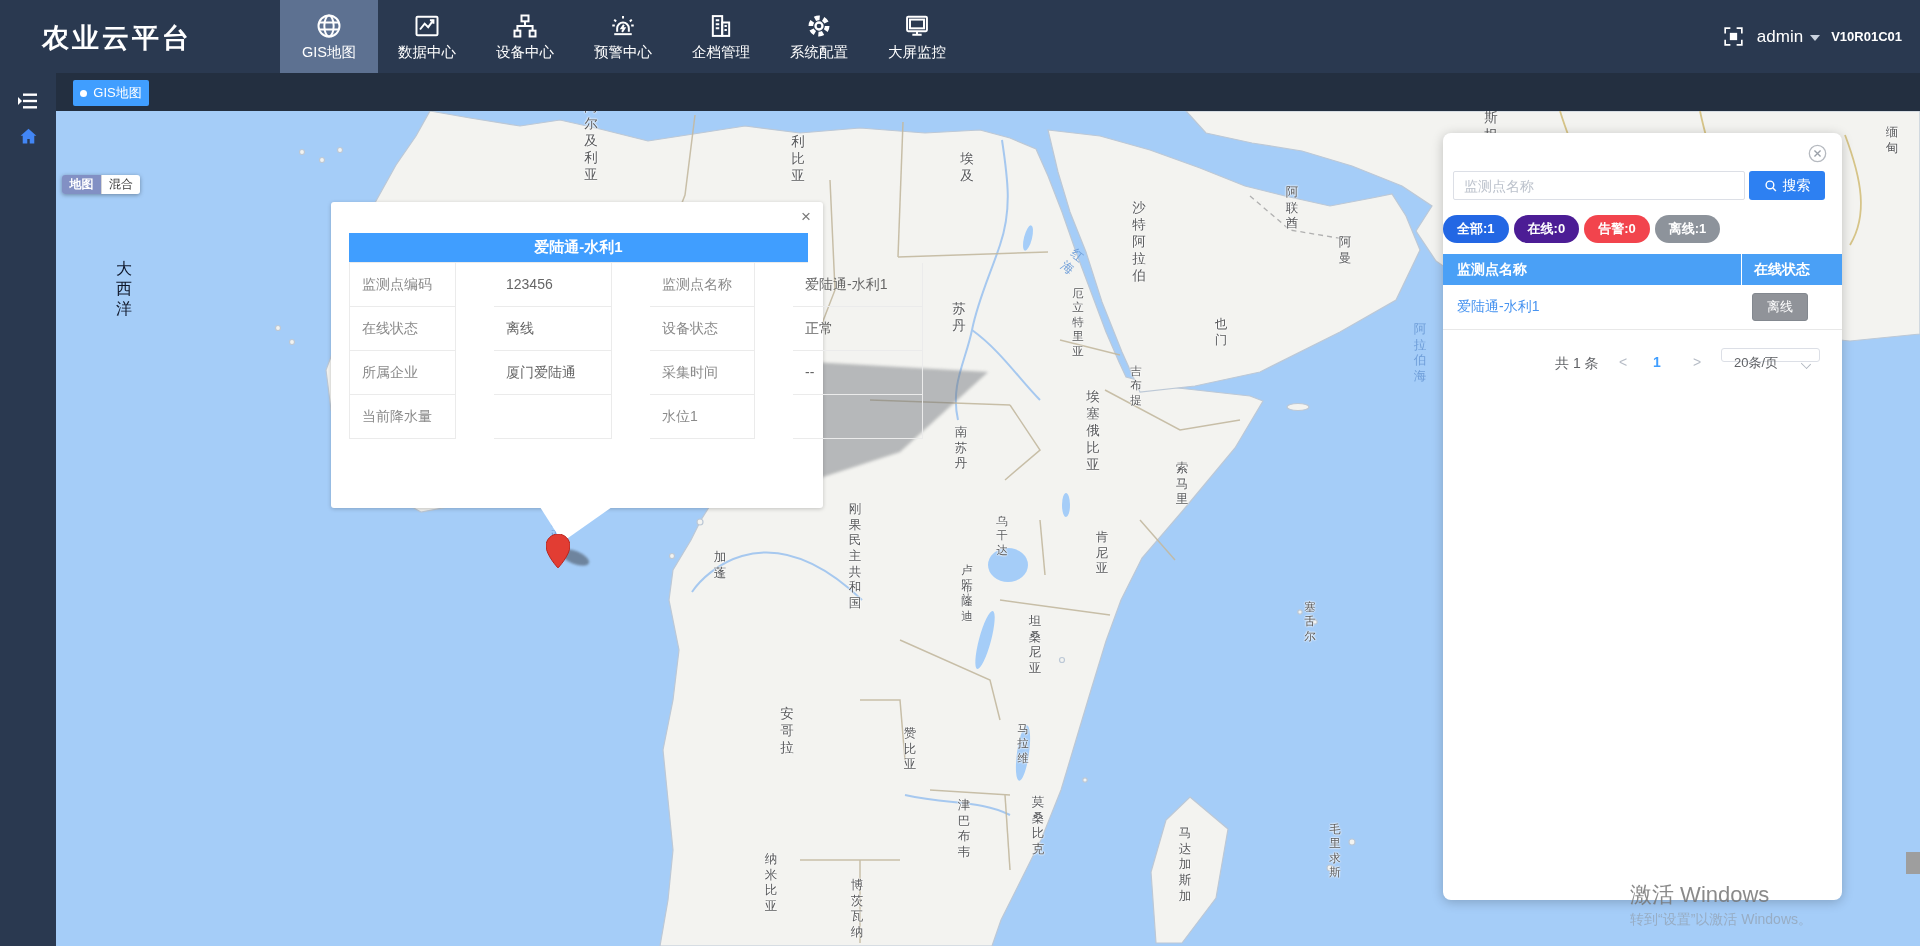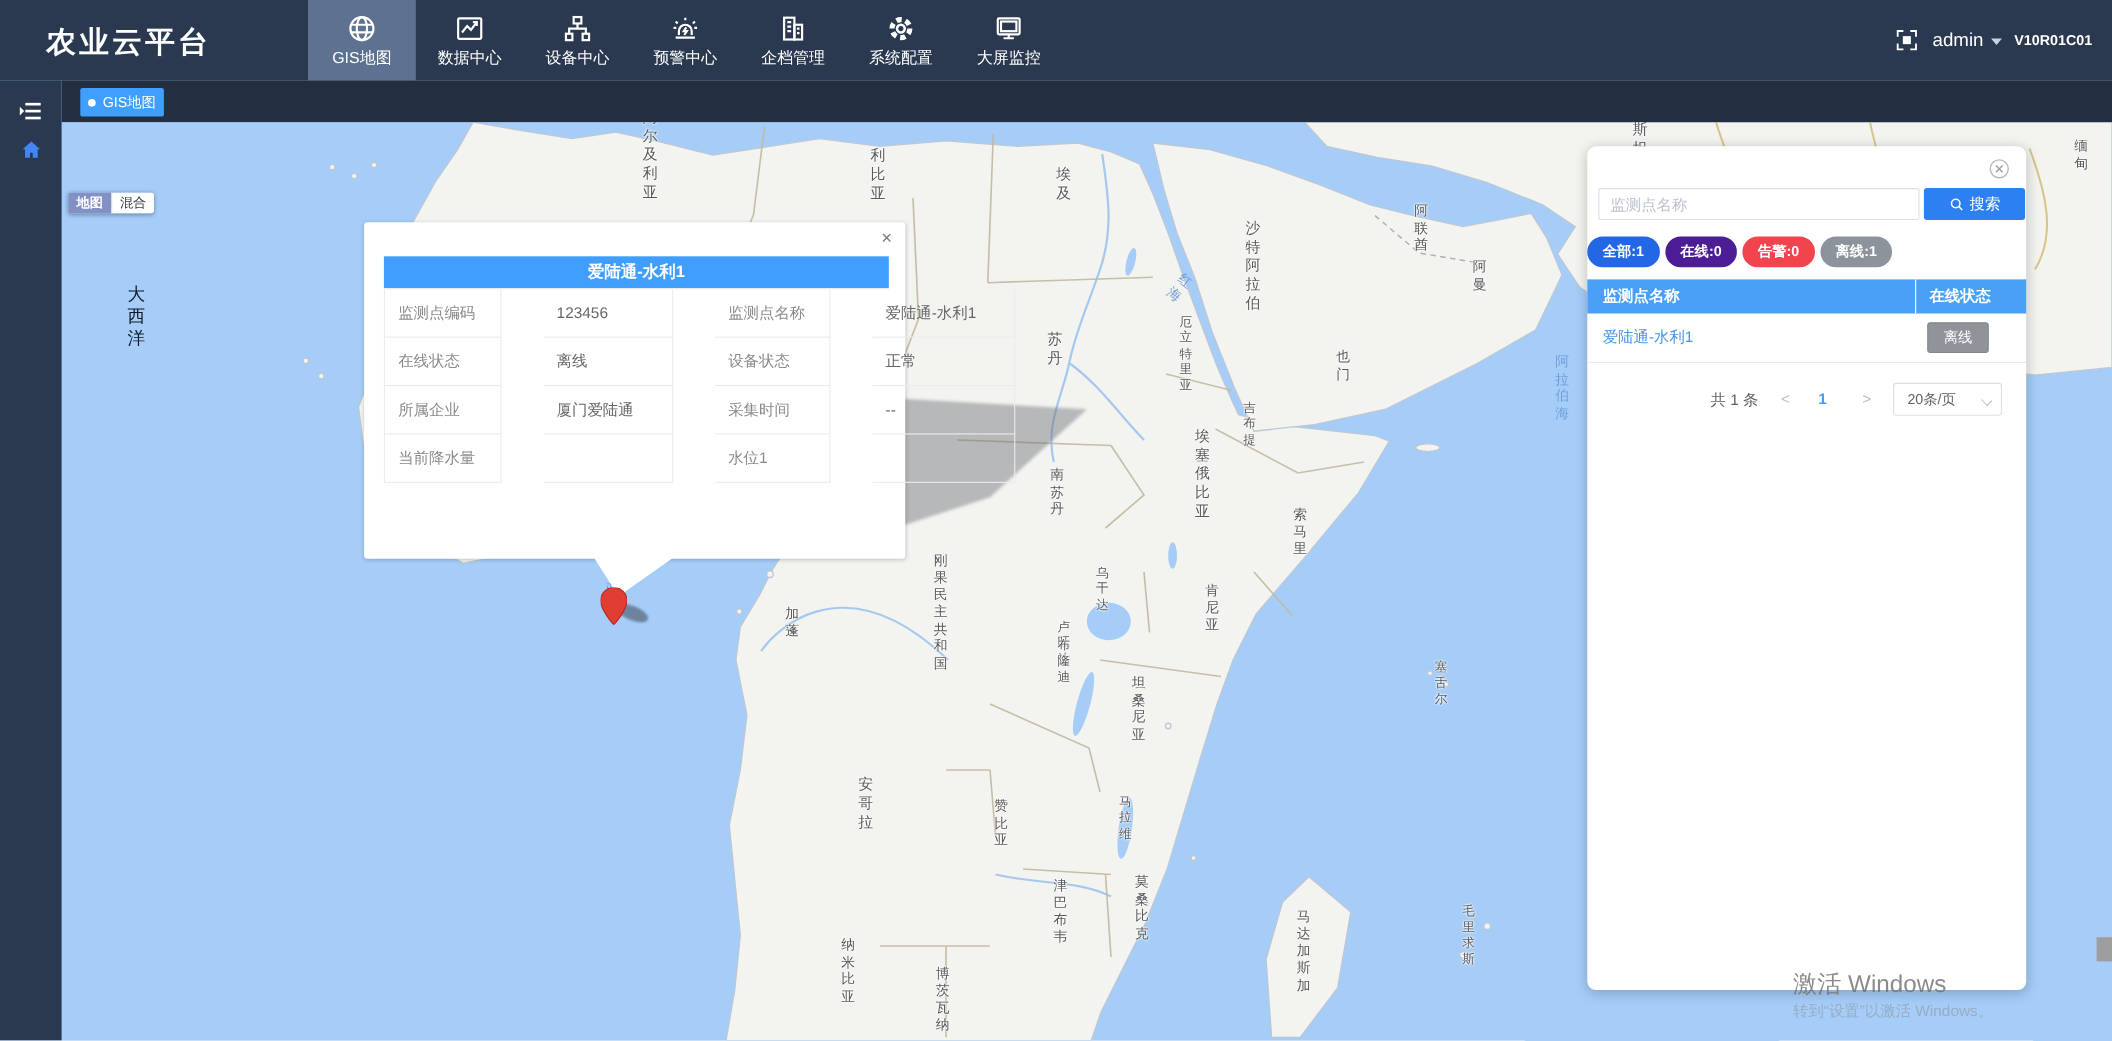--- a/index.html
+++ b/index.html
@@ -67,42 +67,42 @@
   .pin-shadow { left:560px; top:551px; width:30px; height:13px; background:rgba(66,72,84,.55);
     border-radius:50%; transform:rotate(22deg); filter:blur(1px); z-index:2; }
 
   
   .panel { left:1443px; top:133px; width:399px; height:767px; background:#fff; border-radius:8px;
     z-index:5; box-shadow:0 2px 12px rgba(0,0,0,.22); }
   .panel-close { right:15px; top:11px; width:19px; height:19px; cursor:pointer; }
   .search-input { left:10px; top:38px; width:292px; height:29px; border:1px solid #dcdfe6; border-radius:2px;
     font-size:14px; color:#333; padding:0 10px; outline:none; font-family:inherit; }
   .search-input::placeholder { color:#bcc2cc; }
-  .search-btn { left:306px; top:38px; width:92px; height:29px; background:#2d80f2; border:none; border-radius:3px;
+  .search-btn { left:306px; top:38px; width:76px; height:29px; background:#2d80f2; border:none; border-radius:3px;
     color:#fff; font-size:14px; display:flex; align-items:center; justify-content:center; gap:5px; cursor:pointer;
     font-family:inherit; }
   .badges { left:0; top:82px; display:flex; gap:5px; }
   .badge { height:28px; border-radius:14px; color:#fff; font-size:13px; font-weight:bold;
     display:flex; align-items:center; justify-content:center; padding:0 14px; cursor:pointer; }
   .b-blue { background:#2367e4; } .b-green { background:#4c1d95; }
   .b-red { background:#f2444d; } .b-gray { background:#8d939b; }
   .ptable-head { left:0; top:121px; width:399px; height:31px; background:#4aa0f6; color:#fff;
     font-size:14px; font-weight:bold; display:flex; }
   .pth-name { width:299px; padding-left:14px; line-height:31px; border-right:1px solid #fff; }
   .pth-status { width:100px; padding-left:12px; line-height:31px; }
   .ptable-row { left:0; top:152px; width:399px; height:45px; border-bottom:1px solid #e8e8e8; }
   .row-link { left:14px; top:13px; font-size:14px; color:#4793f0; cursor:pointer; }
   .row-status { left:309px; top:8px; width:56px; height:28px; background:#909399; border:1px solid #83888f;
     border-radius:3px; color:#fff; font-size:13px; display:flex; align-items:center; justify-content:center; cursor:pointer; }
   .pager { left:0; top:212px; width:399px; height:36px; font-size:14px; color:#606266; }
   .pg-total { left:112px; top:10px; }
   .pg-prev { left:176px; top:9px; color:#b6bcc6; font-size:14px; cursor:pointer; }
   .pg-page { left:210px; top:9px; color:#409eff; font-weight:bold; cursor:pointer; }
   .pg-next { left:250px; top:9px; color:#b6bcc6; font-size:14px; cursor:pointer; }
-  .pg-size { left:278px; top:3px; width:99px; height:30px; border:1px solid #dcdfe6; border-radius:3px;
+  .pg-size { left:278px; top:3px; width:99px; height:14px; border:1px solid #dcdfe6; border-radius:3px;
     font-size:13px; color:#606266; line-height:28px; padding-left:12px; cursor:pointer; }
   .pg-size .chev { position:absolute; right:9px; top:11px; width:8px; height:8px;
     border-right:1.6px solid #b0b6bf; border-bottom:1.6px solid #b0b6bf; transform:rotate(45deg) scaleY(.8); }
 
   .scroll-thumb { right:0; top:852px; width:14px; height:22px; background:#9e9e9e; z-index:6; cursor:pointer; }
 
   .wm1 { left:1630px; top:880px; font-size:22px; color:rgba(118,118,118,.85); z-index:50; }
   .wm2 { left:1630px; top:911px; font-size:14px; color:rgba(145,155,168,.65); z-index:50; }
 </style>
 </head>

